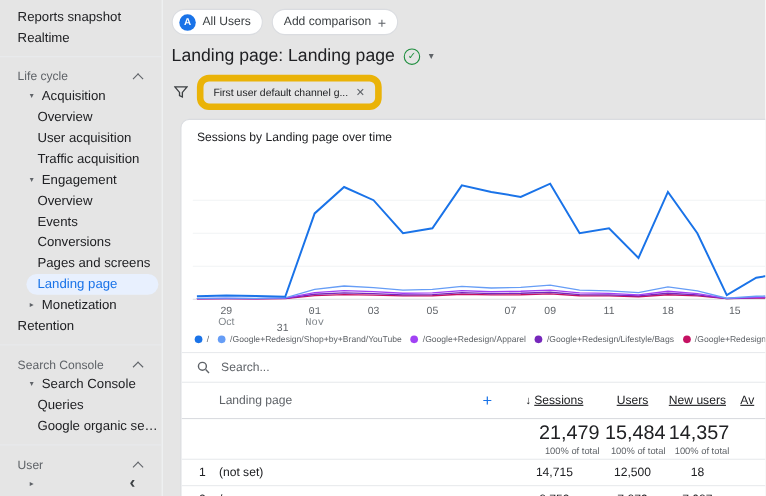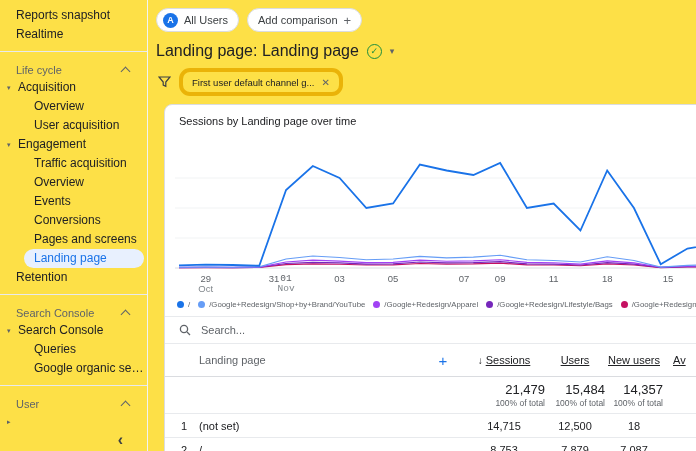--- a/index.html
+++ b/index.html
@@ -1,24 +1,24 @@
 <!DOCTYPE html>
 <html><head>
 <meta charset="utf-8">
 <style>
   html,body{margin:0;padding:0;background:#fff;}
-  .app{width:696px;height:451px;display:flex;overflow:hidden;background:#fde047;
+  .app{width:696px;height:451px;display:flex;overflow:hidden;background:#e5e5e5;
        font-family:"Liberation Sans",sans-serif;color:#202124;position:relative;}
 
   
   .sidebar{width:148px;min-width:148px;height:100%;overflow:hidden;padding-top:6px;
            box-sizing:border-box;border-right:1px solid #f1f3f4;position:relative;font-size:12px;}
   .sb-item{height:19px;line-height:19px;padding-left:16px;position:relative;cursor:pointer;
            white-space:nowrap;overflow:hidden;text-overflow:ellipsis;color:#202124;}
-  .sb-parent{padding-left:18px;}
+  .sb-parent{padding-left:18px;margin-left:20px;}
   .sb-sub{padding-left:34px;}
   .sb-selected{background:#e8f0fe;color:#1a73e8;margin-left:24px;margin-right:3px;
                padding-left:10px;border-radius:14px;}
   .sb-arrow{position:absolute;left:7px;top:0;font-size:7px;color:#5f6368;line-height:19px;}
   .sb-caption{display:flex;justify-content:space-between;align-items:center;
               padding:0 18px 0 16px;margin-top:9px;height:17px;font-size:11px;color:#5f6368;cursor:pointer;}
   .chev-up{width:6px;height:6px;border-left:1.4px solid #5f6368;border-top:1.4px solid #5f6368;
            transform:rotate(45deg);display:inline-block;margin-top:3px;}
   .sb-div{height:1px;background:#e8eaed;margin:7px 0 2px 0;}
   .sb-collapse{position:absolute;bottom:4px;right:24px;font-size:16px;color:#3c4043;
@@ -32,21 +32,21 @@
   .chip.add{padding:0 10px;}
   .avatar{width:15px;height:15px;border-radius:50%;background:#1a73e8;color:#fff;font-size:9px;
           display:flex;align-items:center;justify-content:center;font-weight:bold;}
   .plus-glyph{color:#5f6368;font-size:13px;}
   .title-row{display:flex;align-items:center;gap:8px;padding:10px 0 0 8px;}
   .title-row h1{font-size:16px;font-weight:400;margin:0;color:#202124;}
   .check-badge{width:15px;height:15px;border:1.5px solid #1e8e3e;border-radius:50%;color:#1e8e3e;
                font-size:9px;display:flex;align-items:center;justify-content:center;box-sizing:border-box;cursor:pointer;}
   .caret{color:#5f6368;font-size:9px;cursor:pointer;}
   .filter-row{display:flex;align-items:center;gap:8px;padding:8px 0 0 10px;}
-  .filter-chip{display:inline-flex;align-items:center;gap:7px;height:20px;border:4px solid #eab308;
+  .filter-chip{display:inline-flex;align-items:center;gap:7px;height:20px;border:6px solid #eab308;
                border-radius:11px;padding:0 9px;font-size:9.5px;color:#202124;cursor:pointer;}
   .fx{color:#5f6368;font-size:10px;cursor:pointer;}
 
   
   .card{margin:8px 0 0 16px;width:600px;height:560px;border:1px solid #dadce0;border-radius:8px;
         background:#fff;overflow:hidden;box-sizing:border-box;}
   .chart-title{padding:10px 14px 4px;font-size:11px;color:#202124;height:15px;}
   .chart-area{margin:0 10px;height:140px;position:relative;}
   .chart-ticks{position:relative;height:20px;}
   .tick{position:absolute;width:30px;text-align:center;font-size:9.5px;color:#5f6368;line-height:10px;top:0;}
@@ -64,21 +64,21 @@
   .t-row{display:grid;grid-template-columns:34px 224px 40px 82px 60px 58px 102px;
          align-items:center;border-bottom:1px solid #e8eaed;font-size:11px;}
   .t-head{height:32px;border-bottom:1px solid #dadce0;}
   .t-head .c-page{color:#5f6368;}
   .hdr-txt{text-decoration:underline;cursor:pointer;}
   .sort{font-size:10px;color:#202124;margin-right:3px;}
   .c-plus{color:#1a73e8;font-size:15px;text-align:center;cursor:pointer;}
   .c-val{text-align:center;}
   .c-last{padding-left:10px;color:#202124;}
   .t-totals{height:36px;}
-  .tot-v{font-size:13px;text-align:right;color:#202124;}
+  .tot-v{font-size:18px;text-align:right;color:#202124;}
   .tot-n{font-size:8.5px;color:#5f6368;text-align:right;margin-top:1px;}
   .t-data{height:23px;cursor:pointer;}
   .c-num{padding-left:16px;color:#202124;}
   .c-page{white-space:nowrap;overflow:hidden;text-overflow:ellipsis;color:#202124;}
 </style>
 </head>
 <body>
 
 <div class="app">
 
@@ -87,27 +87,28 @@
     <div class="sb-item"><span class="sb-label">Reports snapshot</span></div>
       <div class="sb-item"><span class="sb-label">Realtime</span></div>
       <div class="sb-div"></div>
       <div class="sb-caption">
         <span>Life cycle</span>
         <span class="chev-up"></span>
       </div>
       <div class="sb-item sb-parent"><span class="sb-arrow">▾</span><span class="sb-label">Acquisition</span></div>
       <div class="sb-item sb-sub"><span class="sb-label">Overview</span></div>
       <div class="sb-item sb-sub"><span class="sb-label">User acquisition</span></div>
+      <div class="sb-item sb-sub"><span class="sb-label">Traffic acquisition</span></div>
       <div class="sb-item sb-parent"><span class="sb-arrow">▾</span><span class="sb-label">Engagement</span></div>
-      <div class="sb-item sb-sub"><span class="sb-label">Traffic acquisition</span></div>
       <div class="sb-item sb-sub"><span class="sb-label">Overview</span></div>
       <div class="sb-item sb-sub"><span class="sb-label">Events</span></div>
       <div class="sb-item sb-sub"><span class="sb-label">Conversions</span></div>
       <div class="sb-item sb-sub"><span class="sb-label">Pages and screens</span></div>
       <div class="sb-item sb-sub sb-selected"><span class="sb-label">Landing page</span></div>
+      <div class="sb-item sb-parent"><span class="sb-arrow">▸</span><span class="sb-label">Monetization</span></div>
       <div class="sb-item"><span class="sb-label">Retention</span></div>
       <div class="sb-div"></div>
       <div class="sb-caption">
         <span>Search Console</span>
         <span class="chev-up"></span>
       </div>
       <div class="sb-item sb-parent"><span class="sb-arrow">▾</span><span class="sb-label">Search Console</span></div>
       <div class="sb-item sb-sub"><span class="sb-label">Queries</span></div>
       <div class="sb-item sb-sub"><span class="sb-label">Google organic search traf...</span></div>
       <div class="sb-div"></div>
@@ -163,21 +164,21 @@
             <polyline points="4,133.4 30.761904761904763,133.25 57.523809523809526,133.4 84.28571428571429,133.1 111.04761904761905,128 137.80952380952382,126.2 164.57142857142858,127.1 191.33333333333334,128.6 218.0952380952381,128.3 244.85714285714286,126.2 271.61904761904765,127.25 298.3809523809524,126.8 325.14285714285717,125.75 351.9047619047619,128.3 378.6666666666667,128.75 405.42857142857144,130.1 432.1904761904762,126.8 458.95238095238096,128.9 485.7142857142857,133.25 512.4761904761905,132.2 539.2380952380953,131.9 566,132.2" fill="none" stroke="#a142f4" stroke-width="1.2"></polyline>
             <polyline points="4,133.25 30.761904761904763,133.1 57.523809523809526,133.25 84.28571428571429,132.8 111.04761904761905,125 137.80952380952382,122 164.57142857142858,123.5 191.33333333333334,125.75 218.0952380952381,125 244.85714285714286,122.3 271.61904761904765,123.8 298.3809523809524,123.2 325.14285714285717,121.25 351.9047619047619,125.75 378.6666666666667,126.5 405.42857142857144,128 432.1904761904762,122.75 458.95238095238096,126.5 485.7142857142857,133.1 512.4761904761905,131.3 539.2380952380953,130.7 566,131" fill="none" stroke="#669df6" stroke-width="1.2"></polyline>
             <polyline points="4,131.3 30.761904761904763,130.7 57.523809523809526,131 84.28571428571429,131.75 111.04761904761905,56 137.80952380952382,32 164.57142857142858,44 191.33333333333334,74 218.0952380952381,69.5 244.85714285714286,30.5 271.61904761904765,36.5 298.3809523809524,41 325.14285714285717,29 351.9047619047619,74 378.6666666666667,69.5 405.42857142857144,96.5 432.1904761904762,36.5 458.95238095238096,74 485.7142857142857,130.25 512.4761904761905,114.5 539.2380952380953,110 566,111.5" fill="none" stroke="#1a73e8" stroke-width="1.8"></polyline>
           </svg>
       </div>
       <div class="chart-ticks" id="chart-ticks">
           <div class="tick" style="left: 25.7619px;">
             <div>29</div>
             <div class="sub">Oct</div>
           </div>
-          <div class="tick" style="left: 94px;">
+          <div class="tick" style="left: 77px; margin-top: 16px;">
             <div>31</div>
             <div class="sub"></div>
           </div>
           <div class="tick" style="left: 106.048px; font-family: Liberation Mono, monospace;">
             <div>01</div>
             <div class="sub">Nov</div>
           </div>
           <div class="tick" style="left: 159.571px;">
             <div>03</div>
             <div class="sub"></div>

